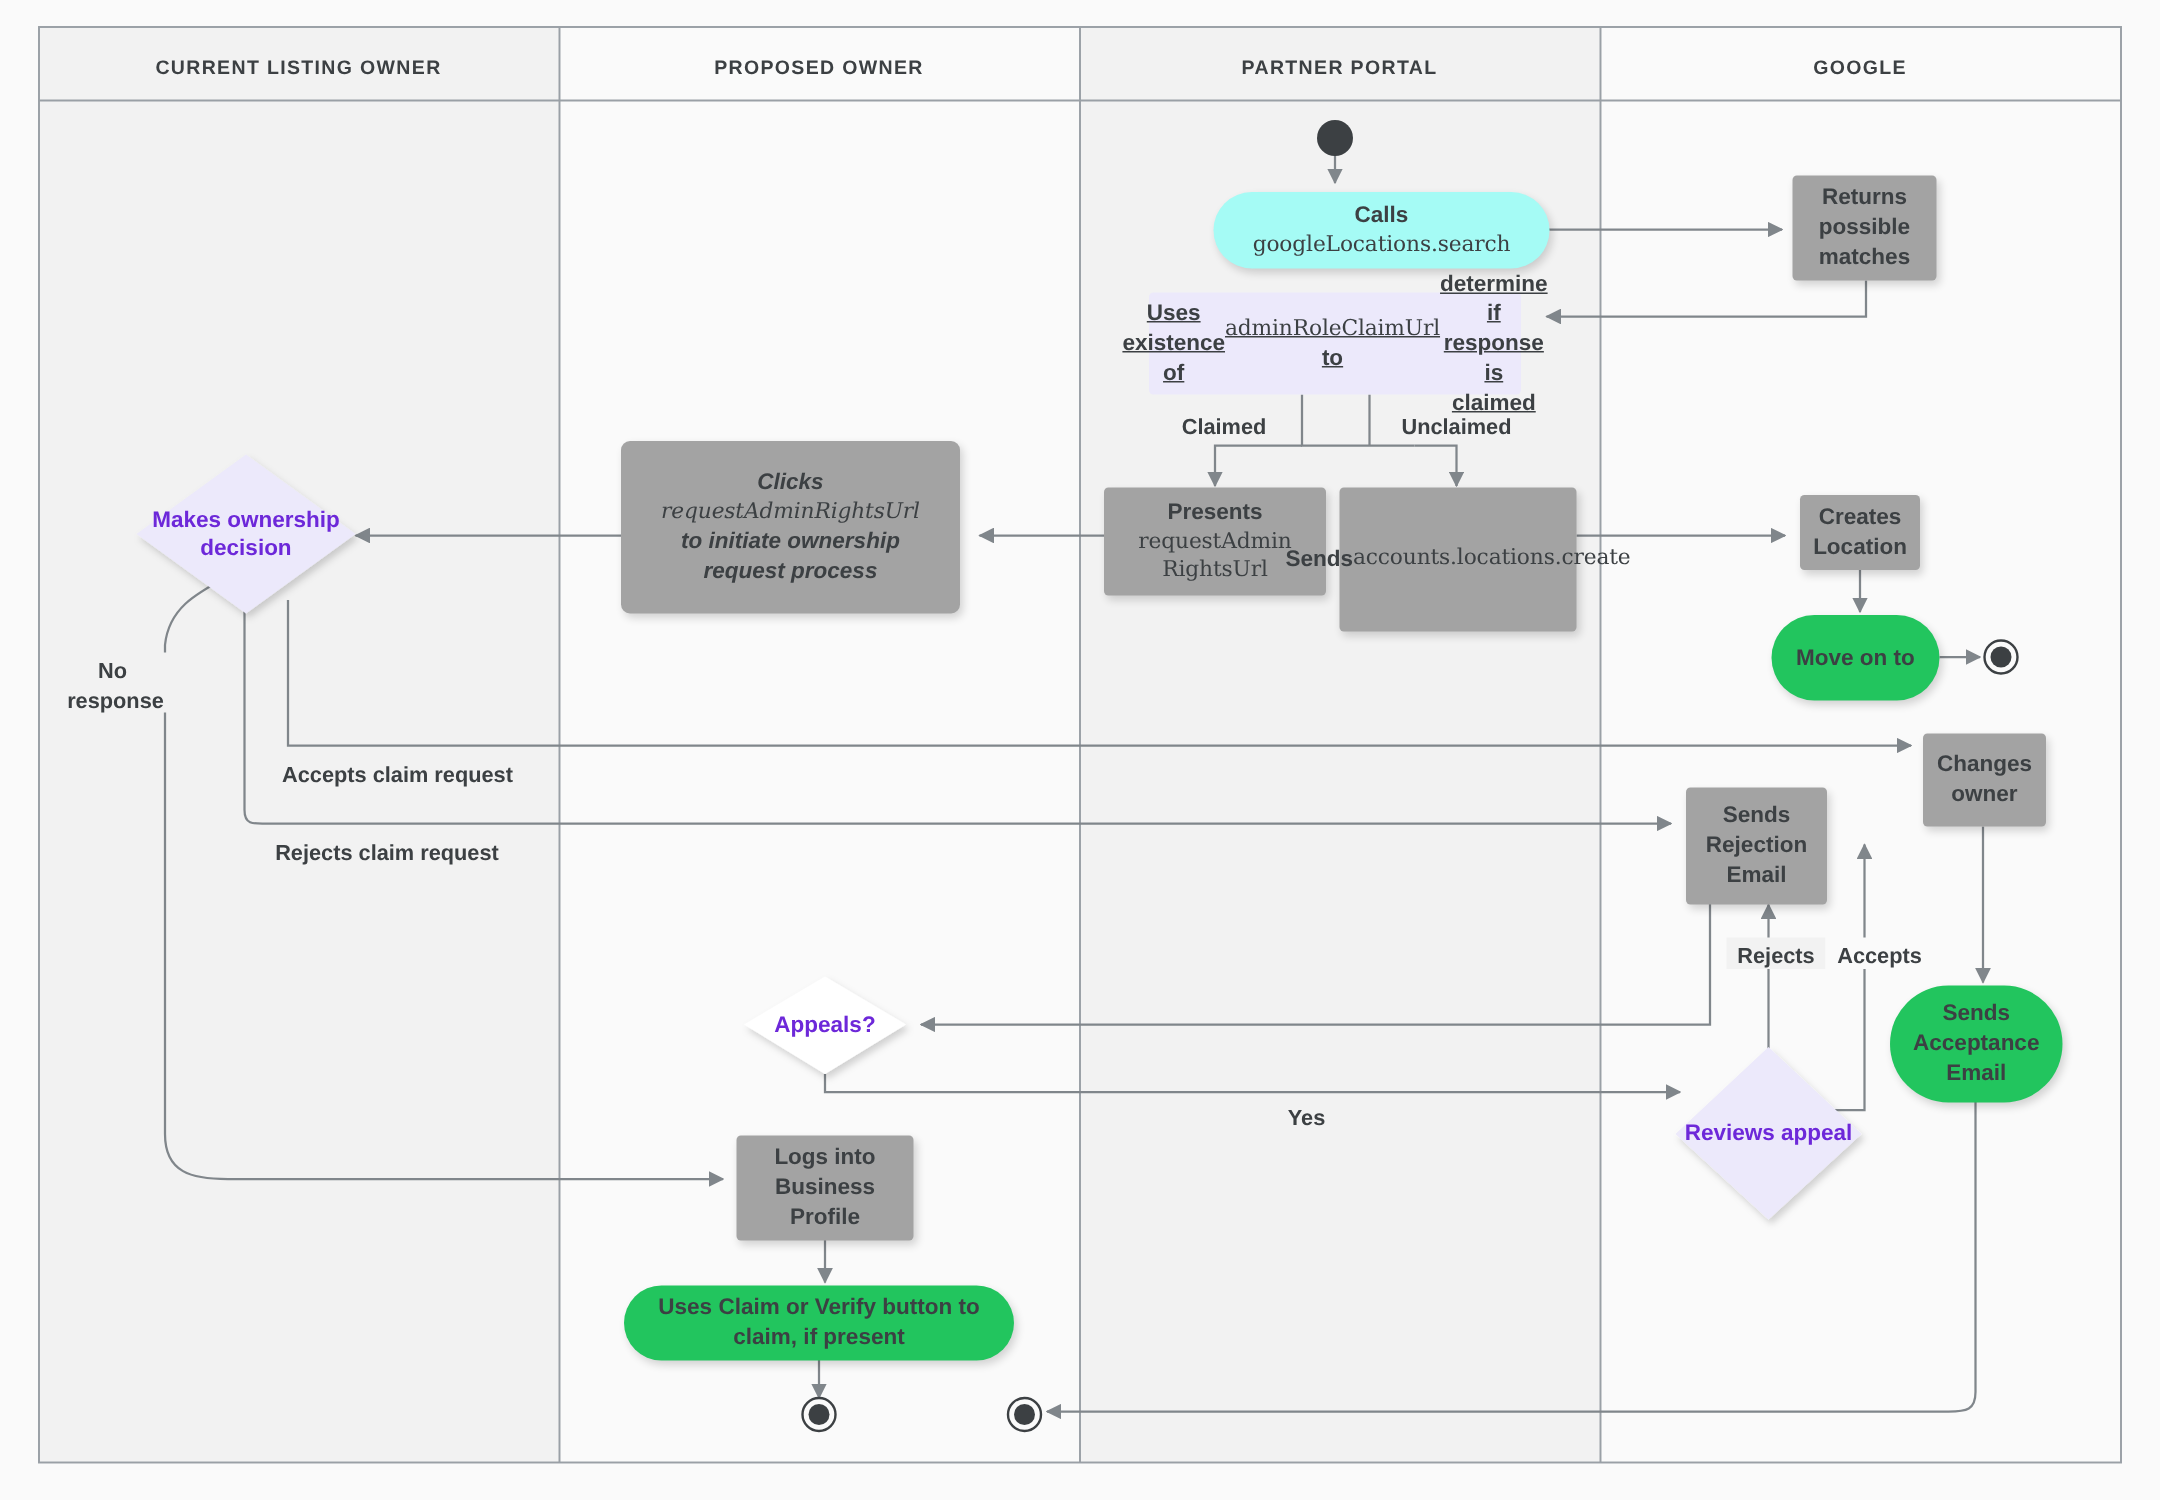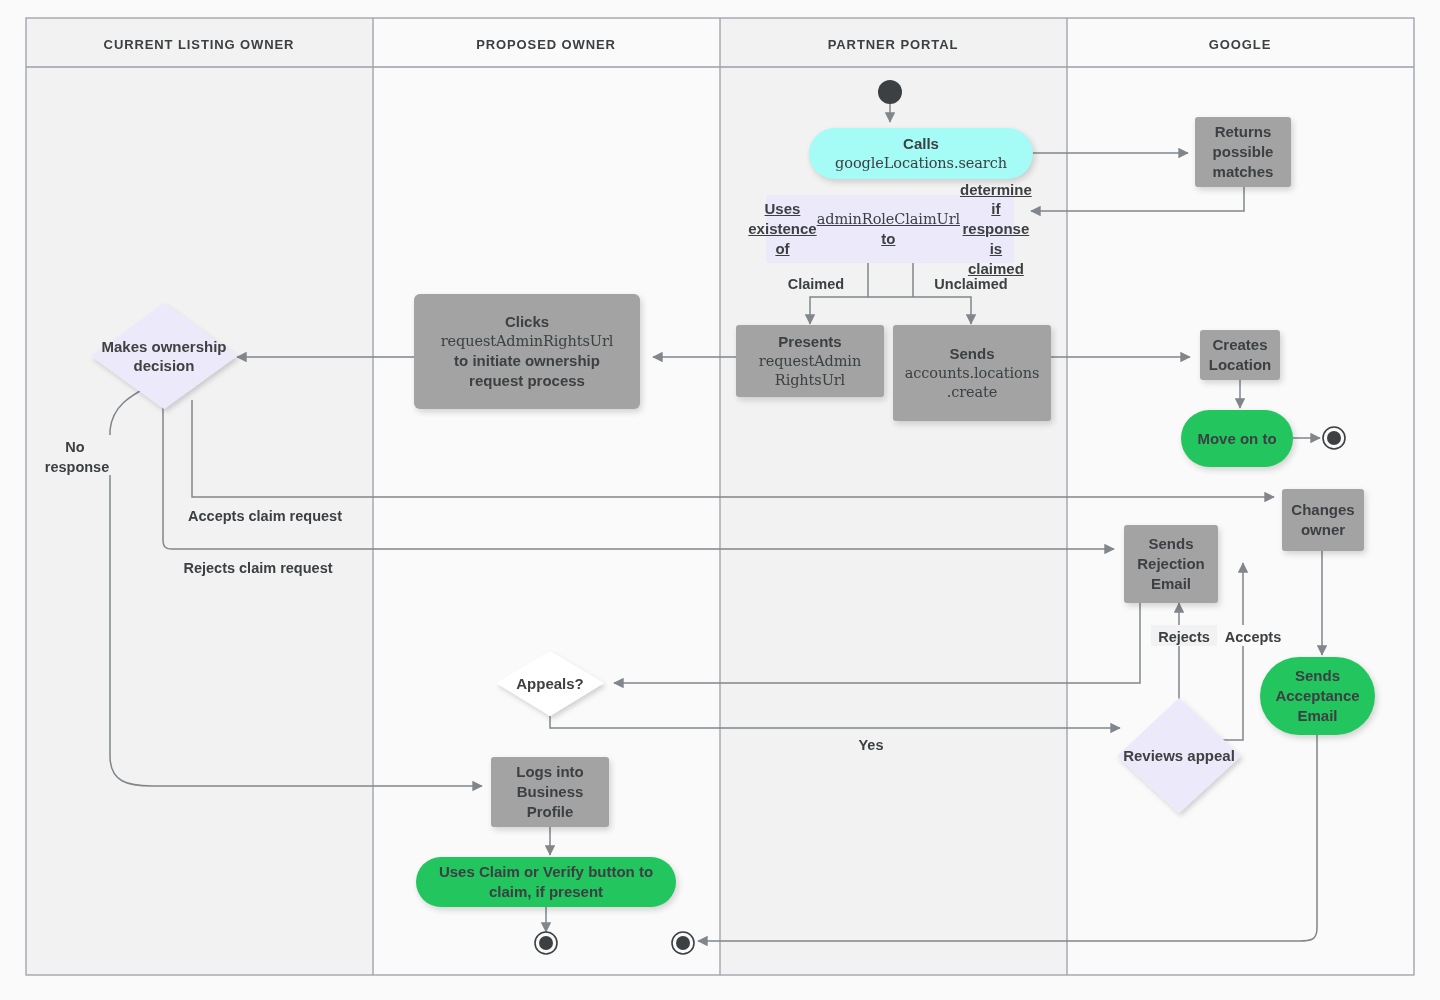--- a/index.html
+++ b/index.html
@@ -45,42 +45,42 @@
     font-size: 15px;
     font-weight: 700;
     line-height: 1.32;
     padding: 4px 8px;
   }
   .rect {
     background: #a3a3a3;
     border-radius: 3px;
     box-shadow: 2px 3px 6px rgba(0,0,0,0.16);
   }
-  .rect-lg { border-radius: 6px; }
+  .rect-lg { border-radius: 6px; font-style: italic; }
   .stadium {
     border-radius: 999px;
     box-shadow: 2px 3px 6px rgba(0,0,0,0.16);
   }
   .cyan { background: #a5fbf5; }
   .pink { background: #22c55e; }
   .lav-rect { background:#ece9fb; border-radius:3px; }
   .mono {
     font-family: "DejaVu Serif", "Liberation Serif", serif;
     font-weight: 400;
     font-size: 14.5px;
     letter-spacing: -0.1px;
   }
   .diamond-wrap { position: absolute; }
   .diamond-wrap .dtext {
     position: absolute;
     left: 0; top: 0;
     width: 100%; height: 100%;
     display: flex; align-items: center; justify-content: center;
     text-align: center;
-    font-size: 15px; font-weight: 700; color: #404040;
+    font-size: 15px; font-weight: 700; color: #6d28d9;
     line-height: 1.3;
     pointer-events: none;
   }
 </style>
 </head>
 <body>
 
 <div id="stage">
 
   <svg class="layer" viewBox="0 0 1440 1000">
@@ -229,21 +229,21 @@
     </span>
     <span>determine if response is claimed</span>
   </div>
 
   <div class="node rect" style="left:736px; top:325px; width:148px; height:72px; flex-direction:column;">
     <span>Presents</span>
     <span class="mono">requestAdmin</span>
     <span class="mono">RightsUrl</span>
   </div>
 
-  <div class="node rect" style="left:893px; top:325px; width:158px; height:96px; flex-direction:column;">
+  <div class="node rect" style="left:893px; top:325px; width:158px; height:96px; ">
     <span>Sends</span>
     <span class="mono">accounts.locations</span>
     <span class="mono">.create</span>
   </div>
 
   <div class="node rect rect-lg" style="left:414px; top:294px; width:226px; height:115px; flex-direction:column;">
     <span>Clicks</span>
     <span class="mono">requestAdminRightsUrl</span>
     <span>to initiate ownership</span>
     <span>request process</span>

